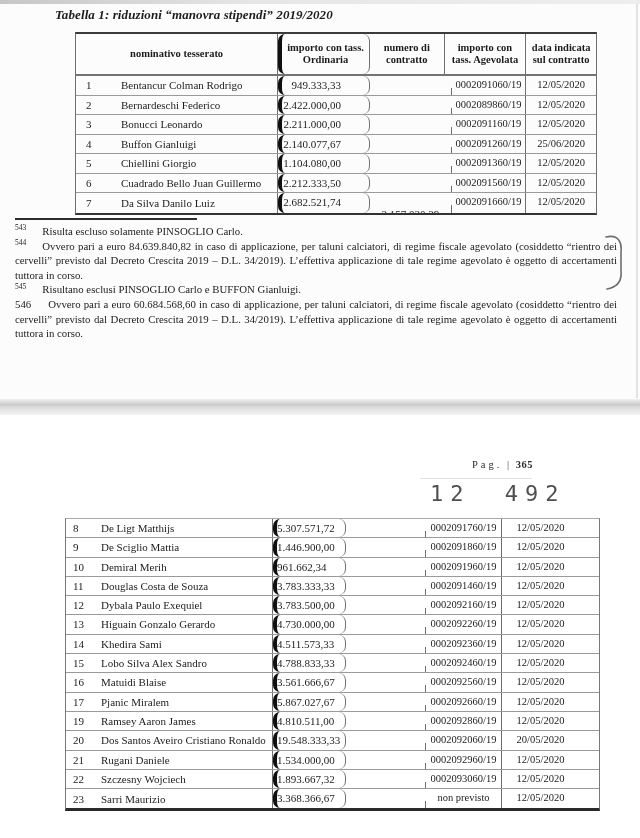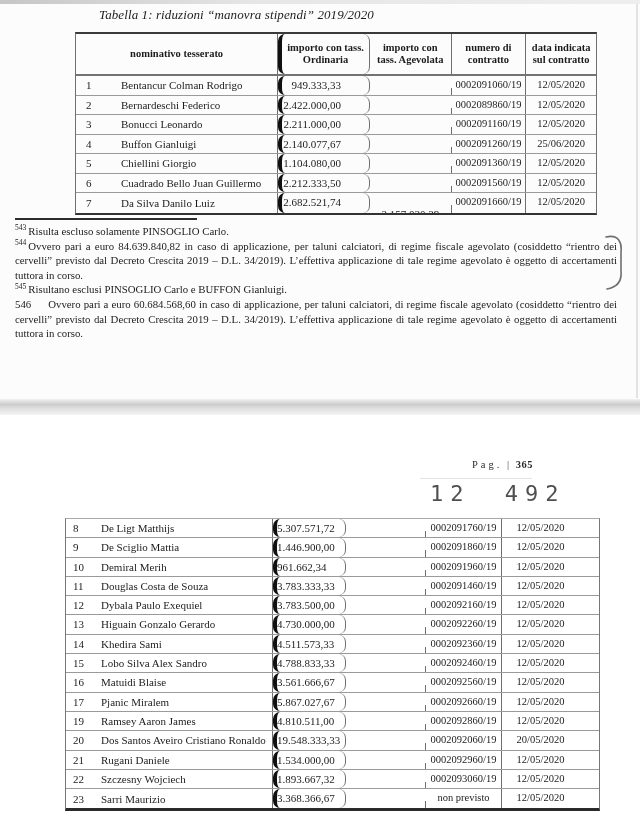--- a/index.html
+++ b/index.html
@@ -7,21 +7,21 @@
   .canvas {
     position:relative; width:640px; height:838px; overflow:hidden;
     background:#ffffff; color:#1c1c1c;
     font-family:"Liberation Serif", serif;
   }
   
   .page1 { position:absolute; left:0; top:0; width:640px; height:403px; background:#fcfcfc; }
   .top-strip { position:absolute; left:0; top:0; width:640px; height:4px;
     background:linear-gradient(90deg,#c6c6c6,#e6e6e6 40%,#eeeeee); }
   .scan-edge-right { position:absolute; right:2px; top:4px; width:2px; height:394px; background:#e3e3e3; }
-  .doc-title { position:absolute; left:55px; top:7px; font-size:13px; font-style:italic; font-weight:400; letter-spacing:.1px;margin-left:44px; }
+  .doc-title { position:absolute; left:55px; top:7px; font-size:13px; font-style:italic; font-weight:700; letter-spacing:.1px; }
 
   
   .tbl { position:absolute; background:transparent; }
   .tbl-head { display:flex; border-bottom:2px solid #737373; }
   .hcell { display:flex; flex-direction:column; justify-content:center; align-items:center;
     font-weight:bold; font-size:10.5px; line-height:12.5px; text-align:center; white-space:nowrap; }
   .row { display:flex; border-bottom:1px solid #9a9a9a; }
   .row:last-child { border-bottom:none; }
   .cell { overflow:hidden; white-space:nowrap; }
   .c-name { display:flex; align-items:center; }
@@ -56,21 +56,21 @@
   #t2 .w-data { width:77px; }
   #t2 .idx { display:inline-block; width:35px; padding-left:7px; }
   #t2 .c-num { padding-right:30px; }
 
   
   .fn-rule { position:absolute; left:15px; top:218px; width:182px; height:2px; background:#2c2c2c; }
   .footnotes { position:absolute; left:15px; top:224px; width:602px;
     font-size:10.8px; line-height:14.6px; color:#1b1b1b; }
   .fn { margin:0; }
   .fn.just { text-align:justify; }
-  .fn sup { font-size:7.5px; vertical-align:super; line-height:0; margin-right:2px; }
+  .fn sup { font-size:7.5px; vertical-align:super; line-height:0; margin-right:16px; }
   .fn .inline-marker { margin-right:17px; }
   .bracket { position:absolute; left:604px; top:233px; }
 
   
   .page-break { position:absolute; left:0; top:399px; width:640px; height:16px;
     background:linear-gradient(180deg,#f1f1f1 0%,#cccccc 35%,#dddddd 55%,#f4f4f4 100%); }
 
   
   .page2 { position:absolute; left:0; top:415px; width:640px; height:423px; background:#ffffff; }
   .pag-line { position:absolute; left:472px; top:44px; font-size:10.5px; color:#2b2b2b; }
@@ -95,27 +95,27 @@
 
     <div class="tbl" id="t1">
       <div class="tbl-head" id="t1-head">
           <div class="hcell w-name v">
             <div class="">nominativo tesserato</div>
           </div>
           <div class="hcell w-ord v thickL">
             <div class="">importo con tass.</div>
             <div class="">Ordinaria</div>
           </div>
+          <div class="hcell w-contr v">
+            <div class="">numero di</div>
+            <div class="">contratto</div>
+          </div>
           <div class="hcell w-agev v">
             <div class="">importo con</div>
             <div class="">tass. Agevolata</div>
-          </div>
-          <div class="hcell w-contr v">
-            <div class="">numero di</div>
-            <div class="">contratto</div>
           </div>
           <div class="hcell w-data">
             <div class="">data indicata</div>
             <div class="">sul contratto</div>
           </div>
         </div>
       <div id="t1-body">
           <div class="row">
             <div class="cell c-name w-name v">
               <span class="idx">1</span>

